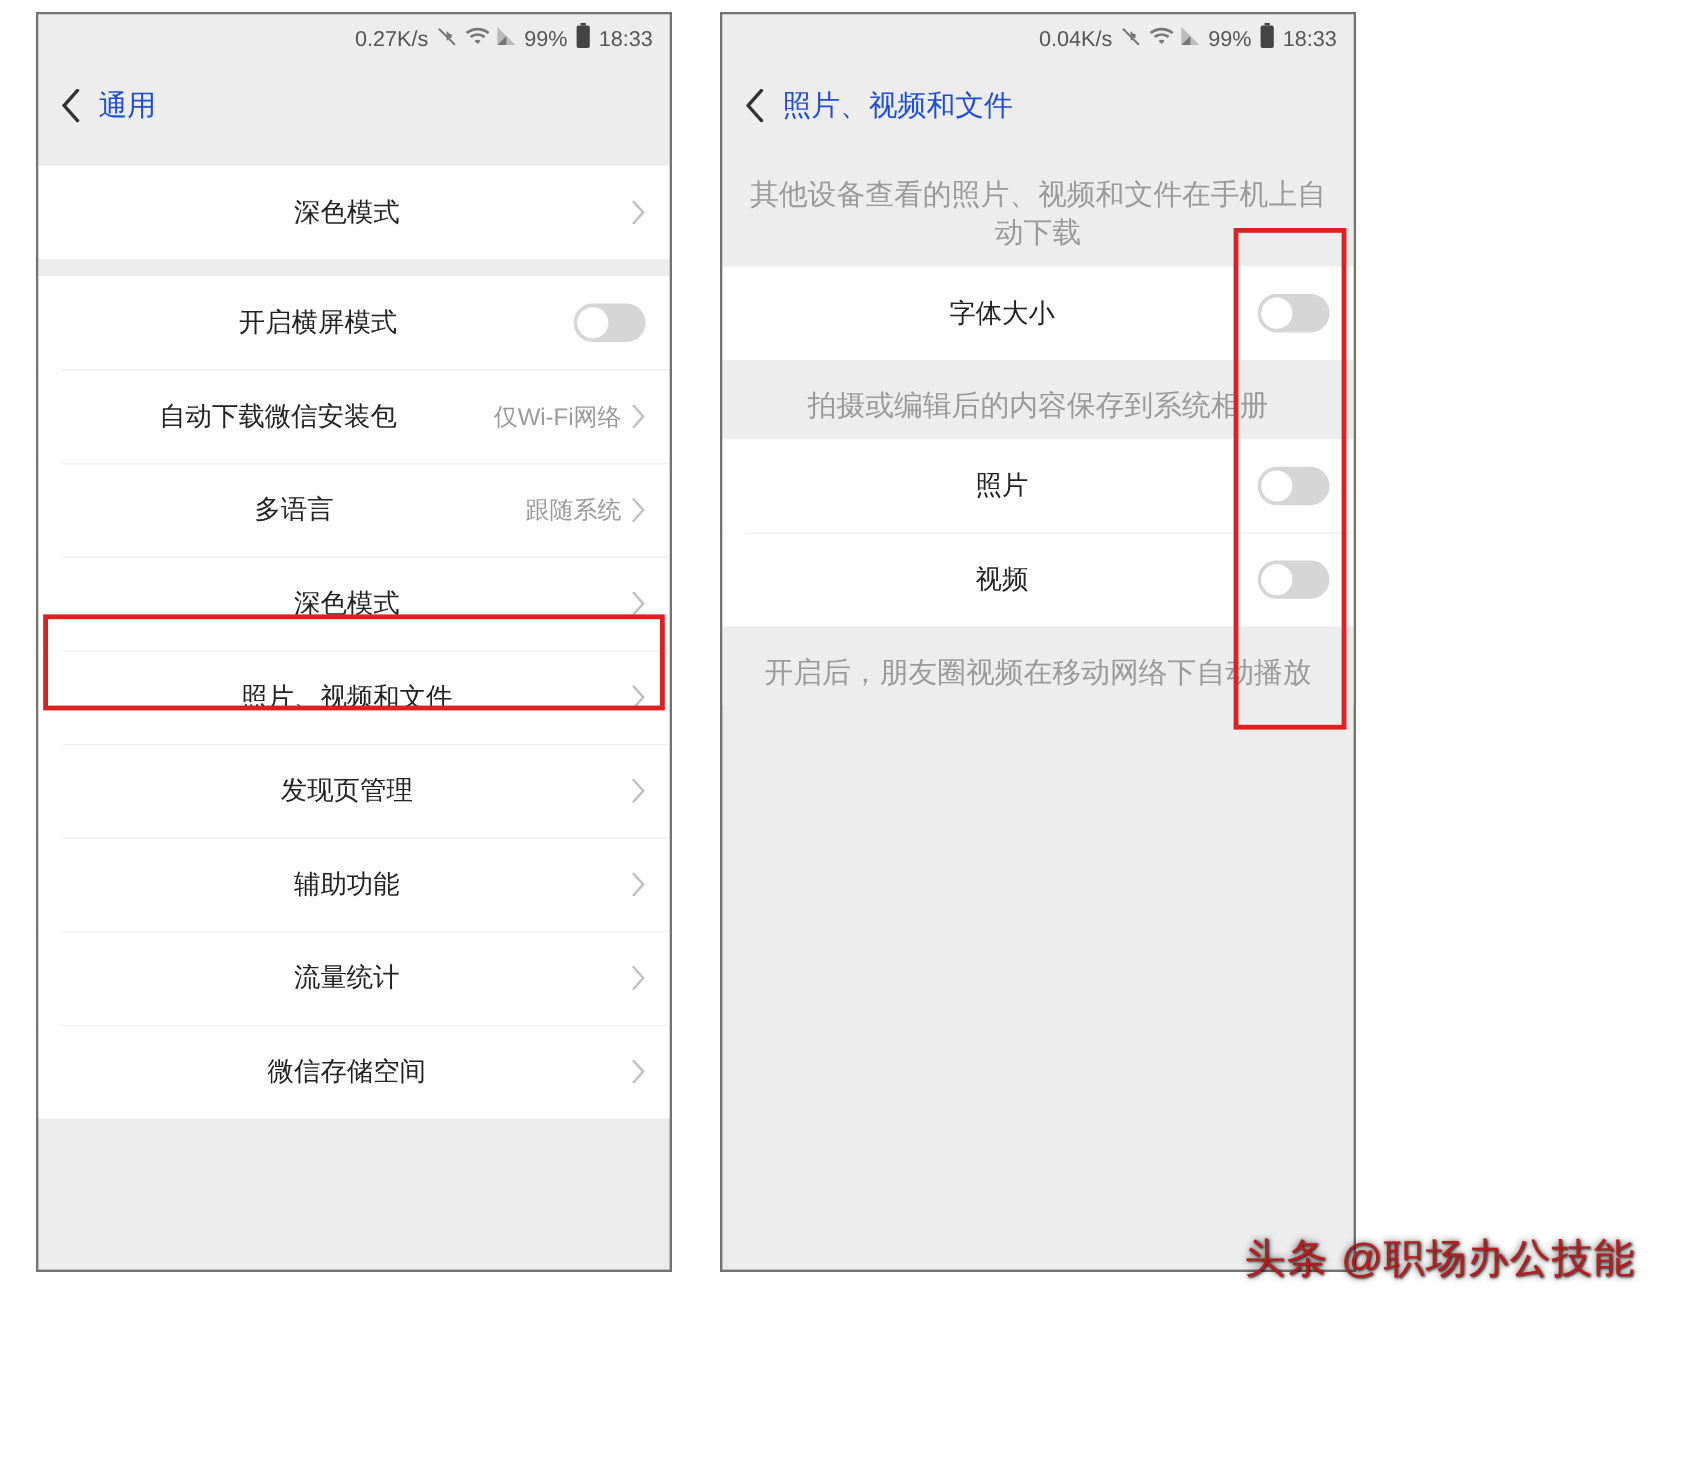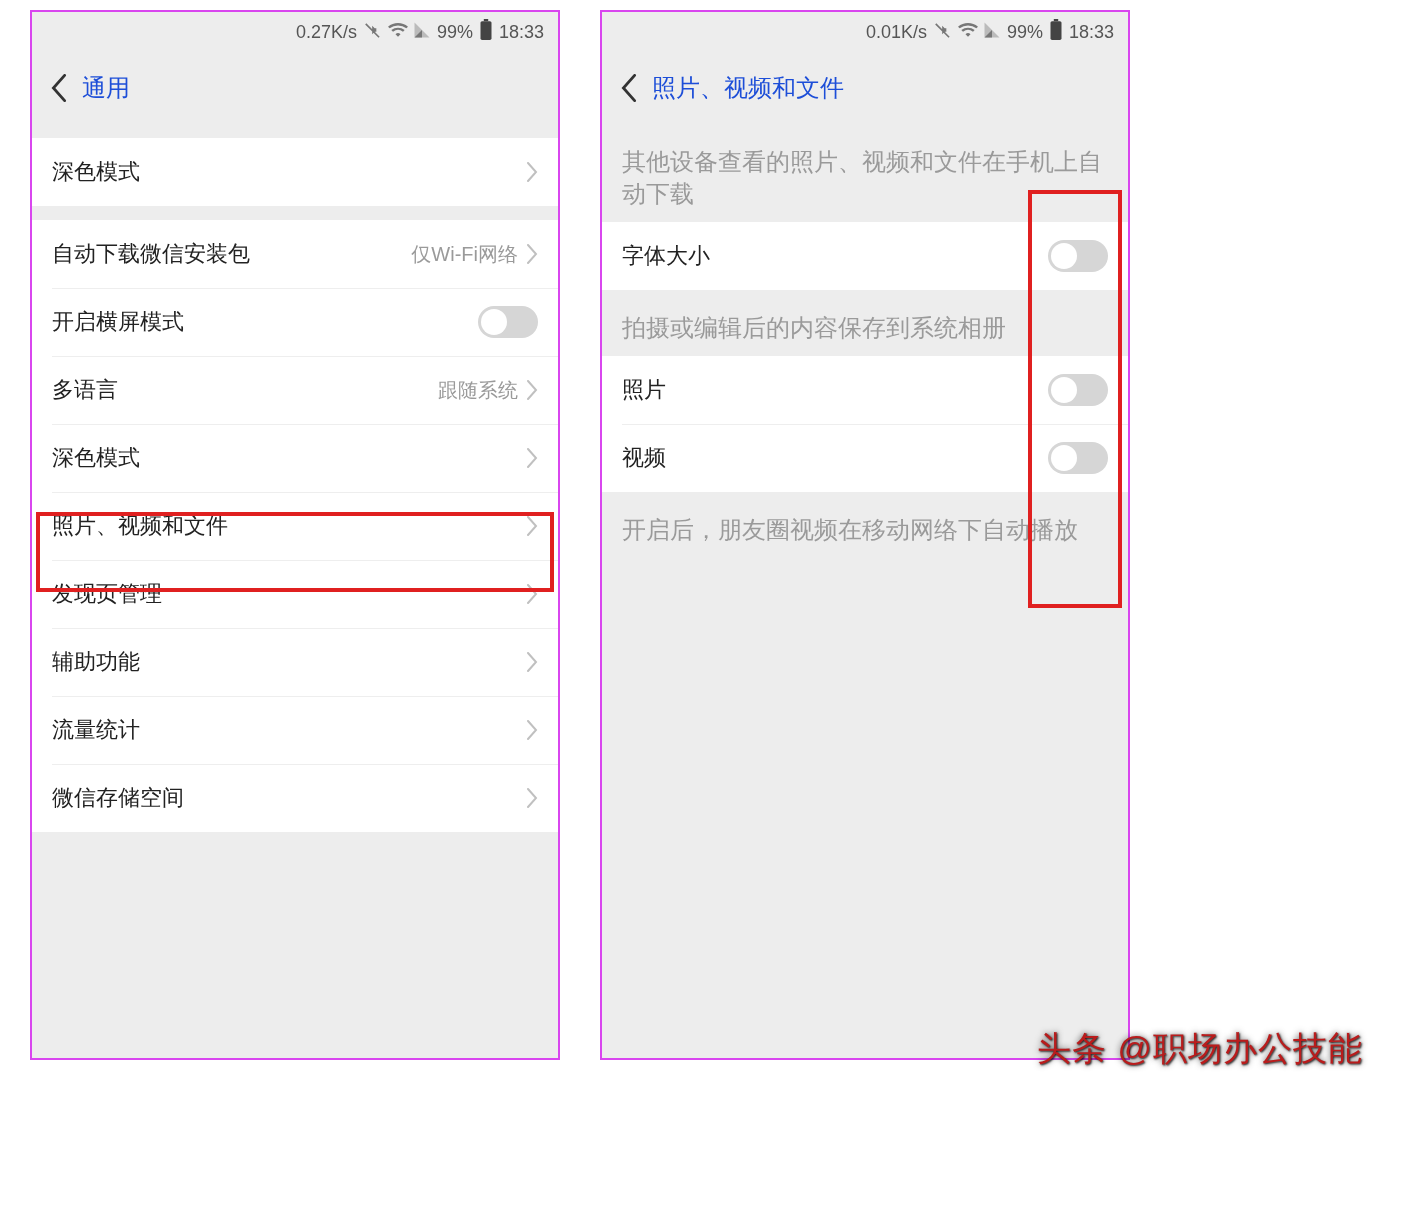--- a/index.html
+++ b/index.html
@@ -9,26 +9,27 @@
     width: 1413px;
     height: 1222px;
     padding: 10px 30px;
     display: flex;
     gap: 40px;
     position: relative;
   }
   .phone {
     width: 530px;
     height: 1050px;
-    border: 2px solid #d946ef;
+    border: 2px solid #737373;
     background: #ededed;
     display: flex;
     flex-direction: column;
     overflow: hidden;
     position: relative;
+    text-align: center;
   }
   
   .status-bar {
     height: 40px;
     display: flex;
     align-items: center;
     justify-content: flex-end;
     padding: 0 14px;
     font-size: 18px;
     color: #555;
@@ -58,21 +59,21 @@
   .section-gap { height: 14px; background:#ededed; }
   .section-desc {
     padding: 22px 20px 12px 20px;
     font-size: 24px;
     color: #9a9a9a;
     background: #ededed;
   }
   
   .row {
     background: #ffffff;
-    height: 68px;
+    height: 78px;
     display:flex;
     align-items:center;
     padding: 0 20px;
     font-size: 22px;
     color: #222;
     position: relative;
   }
   .row + .row::before {
     content:"";
     position:absolute; left:20px; right:0; top:0;
@@ -164,33 +165,33 @@
     <span class="label">深色模式</span>
     <span class="chevron">
         <svg viewBox="0 0 12 20">
           <path d="M2 1l8 9-8 9" stroke="#c0c0c0" stroke-width="2" fill="none" stroke-linecap="round"></path>
         </svg>
       </span>
   </div>
 
   <div class="section-gap"></div>
   <div class="row">
+    <span class="label">开启横屏模式</span>
+    <span class="toggle"></span>
+  </div>
+  <div class="row">
     <span class="label">自动下载微信安装包</span>
     <span class="value">仅Wi-Fi网络</span>
     <span class="chevron">
         <svg viewBox="0 0 12 20">
           <path d="M2 1l8 9-8 9" stroke="#c0c0c0" stroke-width="2" fill="none" stroke-linecap="round"></path>
         </svg>
       </span>
   </div>
   <div class="row">
-    <span class="label">开启横屏模式</span>
-    <span class="toggle"></span>
-  </div>
-  <div class="row">
     <span class="label">多语言</span>
     <span class="value">跟随系统</span>
     <span class="chevron">
         <svg viewBox="0 0 12 20">
           <path d="M2 1l8 9-8 9" stroke="#c0c0c0" stroke-width="2" fill="none" stroke-linecap="round"></path>
         </svg>
       </span>
   </div>
   <div class="row">
     <span class="label">深色模式</span>
@@ -239,21 +240,21 @@
           <path d="M2 1l8 9-8 9" stroke="#c0c0c0" stroke-width="2" fill="none" stroke-linecap="round"></path>
         </svg>
       </span>
   </div>
 
   <div class="hl" style="left:4px; right:4px; top:500px; height:80px;"></div>
 </div>
 
 <div class="phone">
   <div class="status-bar">
-    <span class="net">0.01K/s</span>
+    <span class="net">0.04K/s</span>
     <span class="icons">
       <span class="ic">
         <svg width="20" height="20" viewBox="0 0 24 24">
             <path fill="#777" d="M16 10v4h-2l-3 3V7l3 3h2zM4 4l16 16-1.4 1.4L2.6 5.4 4 4z"></path>
           </svg>
       </span>
       <span class="ic">
         <svg width="22" height="20" viewBox="0 0 24 24">
             <path fill="#777" d="M12 20l-3-3a4.2 4.2 0 016 0l-3 3zm-6-6l-2-2a13 13 0 0116 0l-2 2a10 10 0 00-12 0zm-4-4l-2-2a19 19 0 0124 0l-2 2a16 16 0 00-20 0z"></path>
           </svg>

